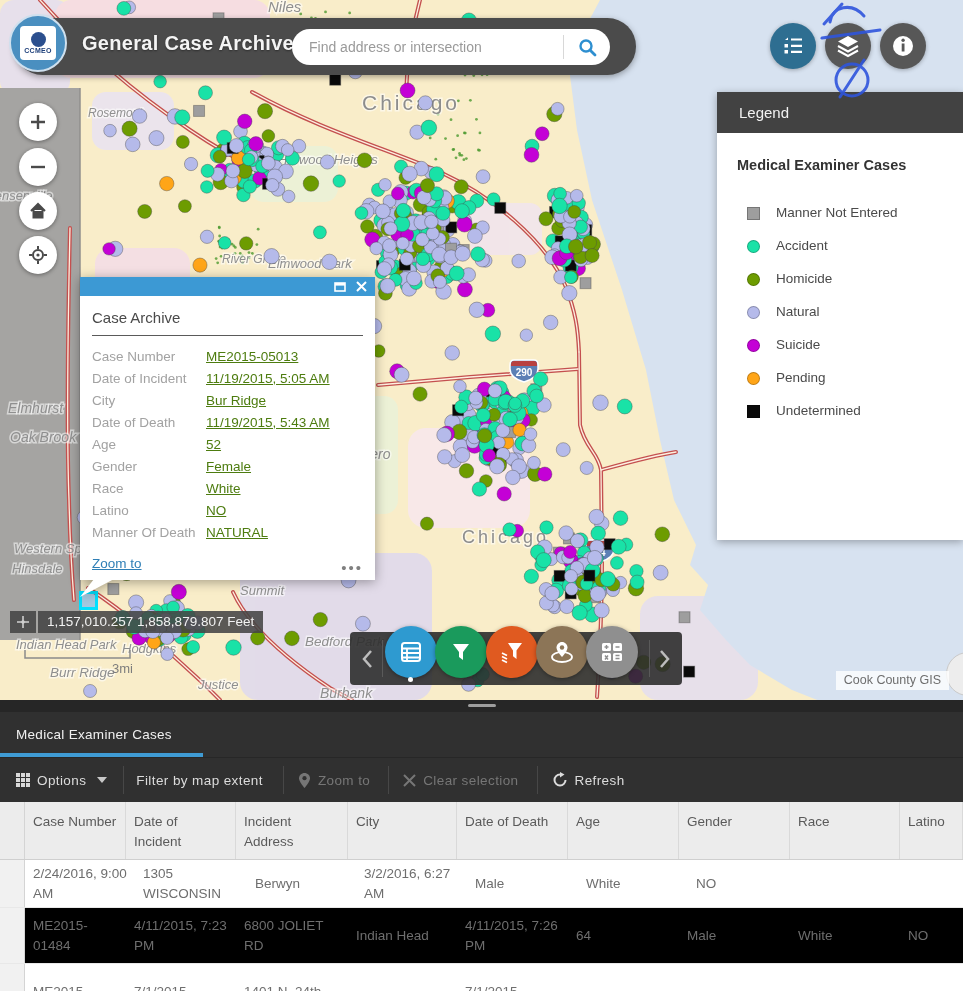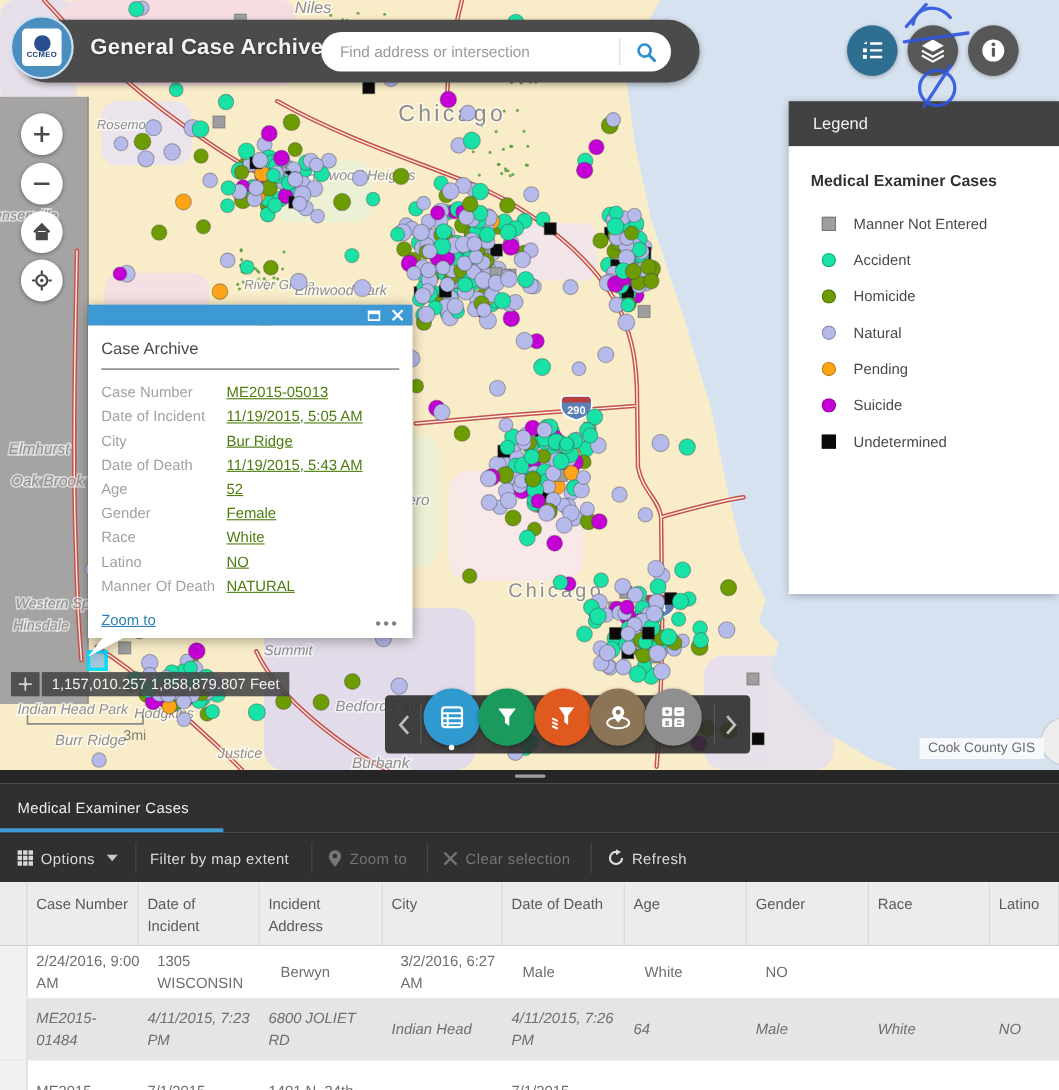--- a/index.html
+++ b/index.html
@@ -53,21 +53,21 @@
   #popup-fields { margin-top:9px; }
   #zoom-to-link { position:absolute; left:12px; bottom:9px; font-size:13.5px; color:#2f7fb6; text-decoration:underline; cursor:pointer; }
   #popup-ellipsis { position:absolute; right:12px; bottom:4px; font-size:15px; letter-spacing:2px; color:#808080; cursor:pointer; }
   #popup-beak { position:absolute; left:-6px; bottom:-17px; }
 
   
   #legend { position:absolute; left:717px; top:92px; width:246px; z-index:12; box-shadow:0 2px 8px rgba(0,0,0,.3); }
   #legend-header { height:41px; background:#424242; color:#f2f2f2; font-size:15px; display:flex; align-items:center; padding-left:22px; }
   #legend-body { background:#fff; height:407px; padding:24px 0 0 20px; }
   #legend-layer-title { font-size:14.5px; font-weight:bold; color:#333; margin-bottom:14px; }
-  .legend-item { display:flex; align-items:center; height:33px; }
+  .legend-item { display:flex; align-items:flex-end; height:33px; }
   .legend-sym { width:13px; height:13px; margin-left:10px; margin-right:16px; flex:none; border:1px solid rgba(0,0,0,.25); }
   .legend-sym.circle { border-radius:50%; }
   .legend-label { font-size:13.5px; color:#4a4a4a; }
 
   
   #header-bar { position:absolute; left:14px; top:18px; width:622px; height:57px; background:#4b4b4b; border-radius:30px; z-index:15; box-shadow:0 2px 6px rgba(0,0,0,.35); }
   #logo { position:absolute; left:9px; top:14px; width:58px; height:58px; border-radius:50%; background:#4a8fc0; border:2px solid #cfe0ee; z-index:16; display:flex; align-items:center; justify-content:center; }
   #logo-badge { width:36px; height:34px; background:#fff; border-radius:4px; display:flex; flex-direction:column; align-items:center; justify-content:center; }
   #logo-seal { width:15px; height:15px; border-radius:50%; background:#2b4f8e; }
   #logo-text { font-size:7px; font-weight:bold; color:#1d3f7a; letter-spacing:.3px; }
@@ -99,21 +99,21 @@
 
   #table-wrap { position:absolute; left:0; top:802px; width:963px; height:189px; background:#fff; z-index:20; overflow:hidden; font-size:13.5px; }
   .t-row { display:flex; width:963px; overflow:hidden; }
   #t-header { height:58px; background:#ececec; border-bottom:1px solid #cfcfcf; color:#5a5a5a; }
   #t-header .t-cell { padding-top:10px; line-height:1.45; border-right:1px solid #d9d9d9; }
   .t-gutter { width:25px; flex:none; background:#ececec; border-right:1px solid #d4d4d4; }
   .t-cell { padding:0 8px; flex:none; overflow:hidden; }
   .data-row { color:#6e6e6e; border-bottom:1px solid #e8e8e8; cursor:pointer; }
   .data-row .t-cell { display:flex; flex-direction:column; justify-content:center; line-height:1.45; }
   .data-row .t-gutter { background:#f1f1f1; }
-  .data-row.alt { background:#e5e5e5;font-style:italic; }
+  .data-row.alt { background:#000000; }
   .data-row.clipped .t-cell { justify-content:flex-start; padding-top:18px; }
 </style>
 </head>
 <body>
 
 <div id="stage">
 
   <div id="map">
     <svg id="basemap" width="963" height="700" viewBox="0 0 963 700">
       <rect x="0" y="0" width="963" height="700" fill="#f9edc9"></rect>
@@ -1267,26 +1267,26 @@
           </div>
           <div class="legend-item">
             <span class="legend-sym circle" style="background-color: rgb(109, 156, 0);"></span>
             <span class="legend-label">Homicide</span>
           </div>
           <div class="legend-item">
             <span class="legend-sym circle" style="background-color: rgb(181, 186, 234);"></span>
             <span class="legend-label">Natural</span>
           </div>
           <div class="legend-item">
+            <span class="legend-sym circle" style="background-color: rgb(196, 0, 214);"></span>
+            <span class="legend-label">Suicide</span>
+          </div>
+          <div class="legend-item">
             <span class="legend-sym circle" style="background-color: rgb(255, 165, 23);"></span>
             <span class="legend-label">Pending</span>
-          </div>
-          <div class="legend-item">
-            <span class="legend-sym circle" style="background-color: rgb(196, 0, 214);"></span>
-            <span class="legend-label">Suicide</span>
           </div>
           <div class="legend-item">
             <span class="legend-sym" style="background-color: rgb(10, 10, 10);"></span>
             <span class="legend-label">Undetermined</span>
           </div>
         </div>
     </div>
   </div>
 
   <div id="header-bar"></div>

